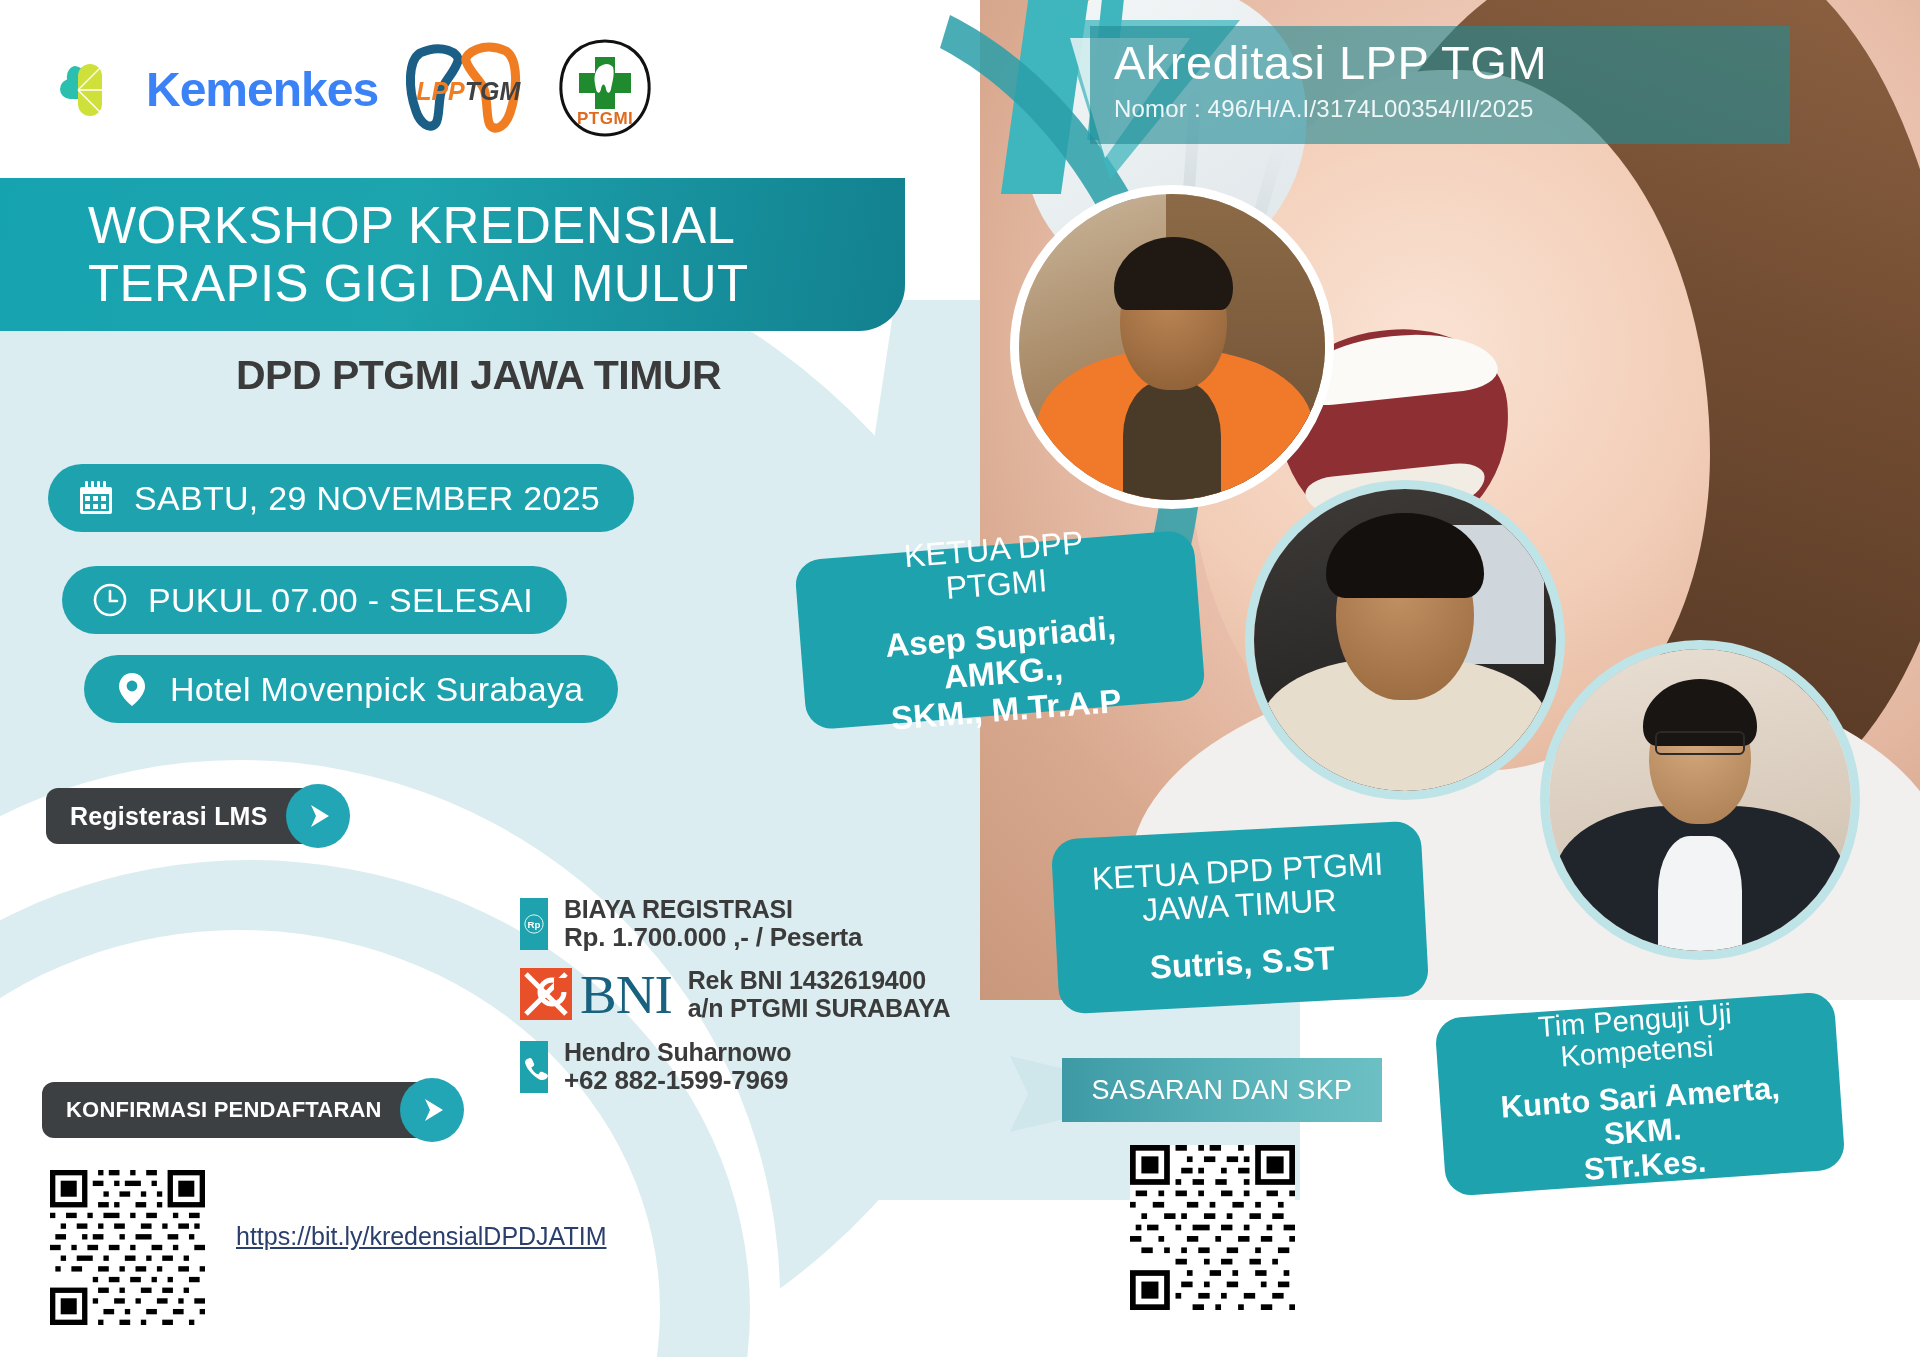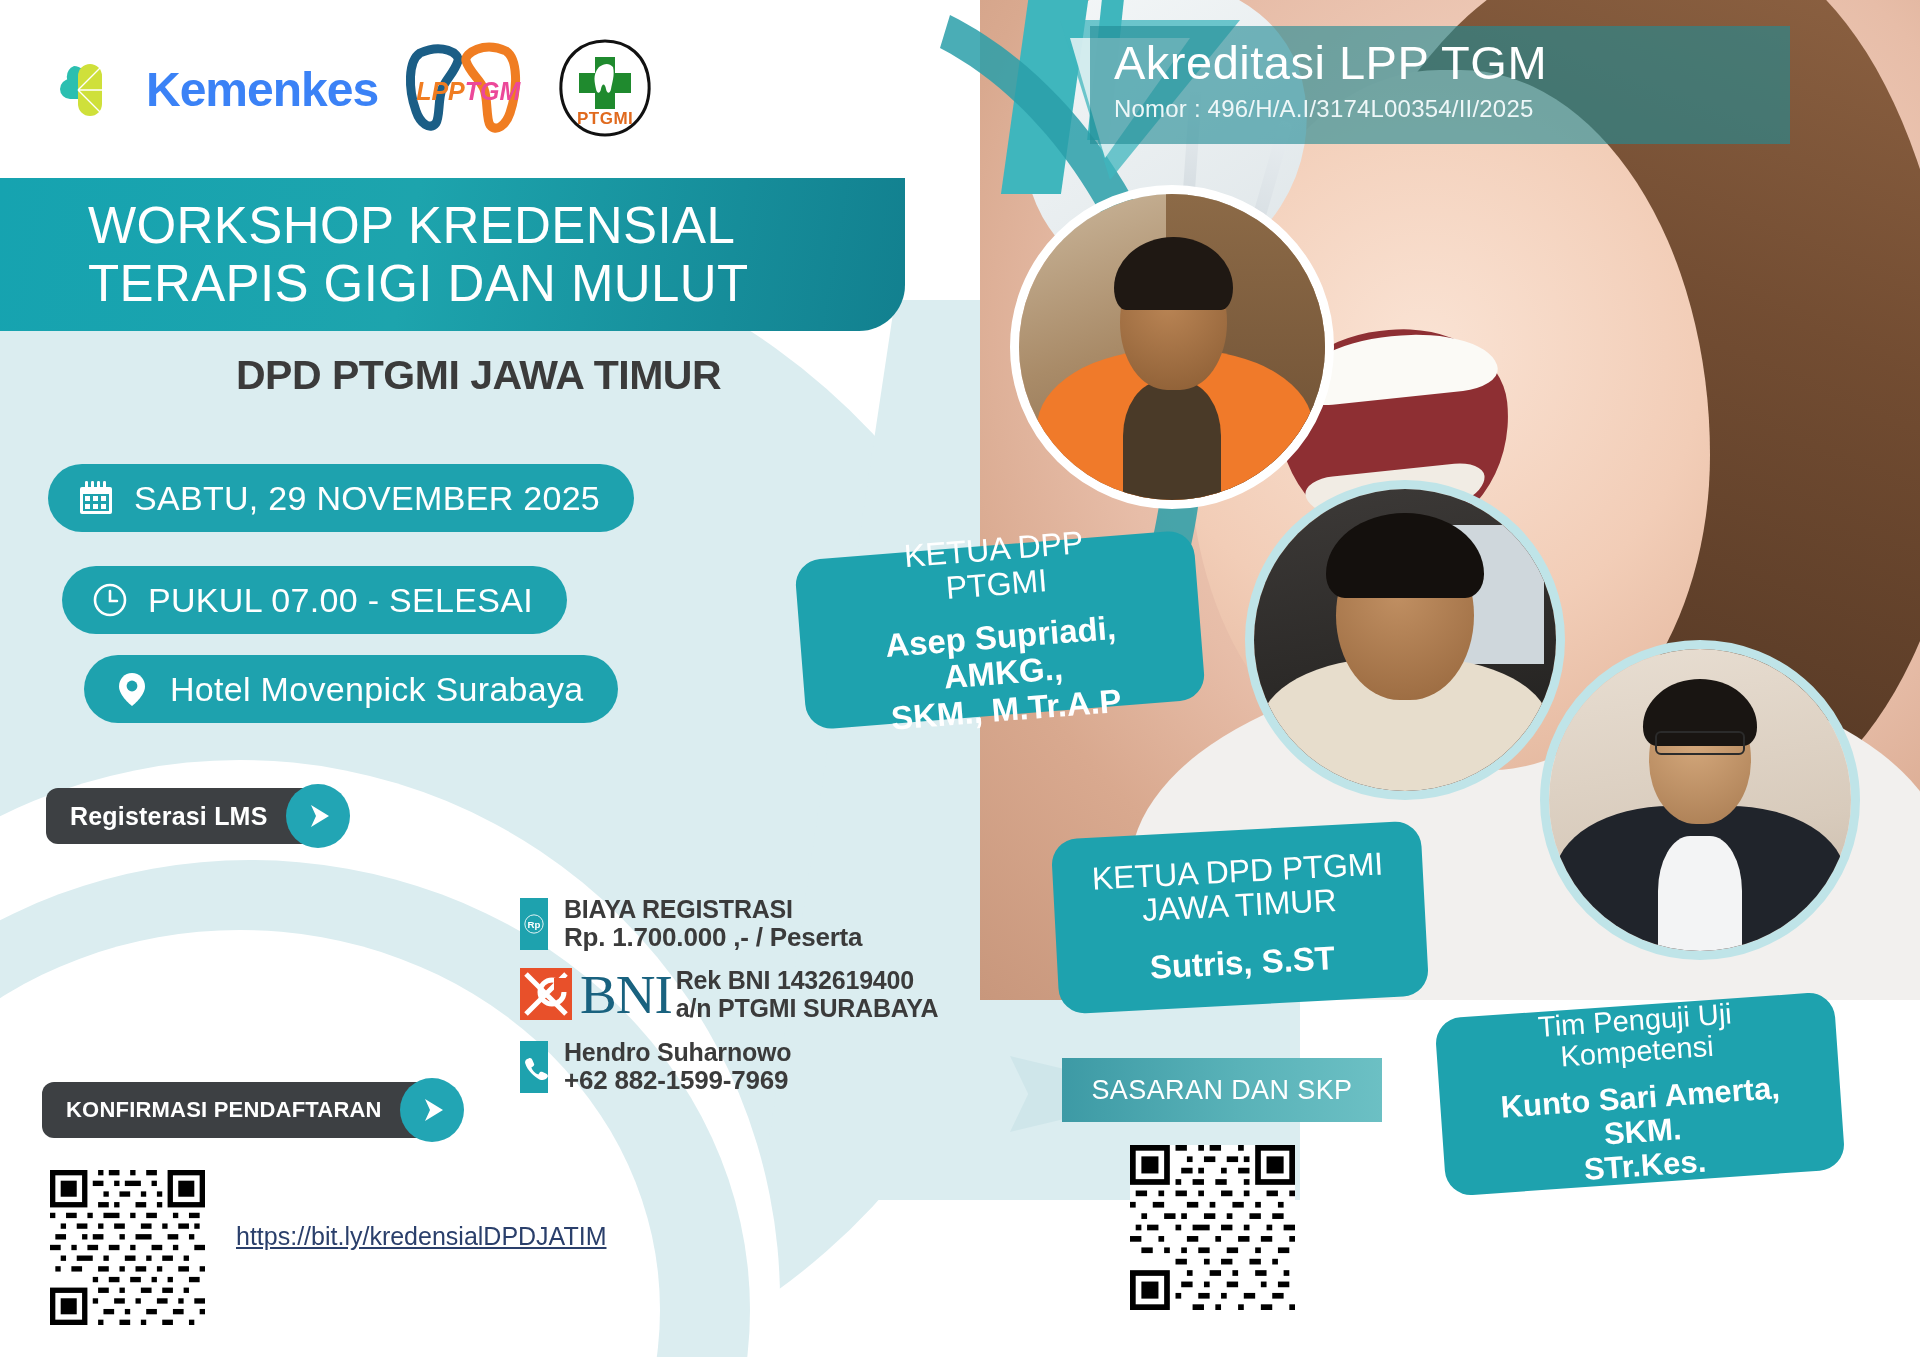--- a/index.html
+++ b/index.html
@@ -68,21 +68,21 @@
     font-size: 48px; font-weight: bold; color: #3b82f6;
     letter-spacing: -1px;
   }
   #lpptgm-logo { width: 125px; height: 100px; position: relative; margin-left: 6px;}
   #lpptgm-text {
     position: absolute; left: 14px; top: 40px;
     font-size: 25px; font-weight: bold; font-style: italic;
     line-height: 1;
   }
   #lpptgm-text .lpp { color: #f07d22; }
-  #lpptgm-text .tgm { color: #ec4899; }
+  #lpptgm-text .tgm { color: #404040; }
   #ptgmi-logo { width: 104px; height: 104px; position: relative; margin-left: 8px;}
   #ptgmi-label {
     position:absolute; left:0; right:0; top: 72px;
     text-align:center; font-size: 17px; font-weight: bold;
     color: #e06a1e; letter-spacing: .5px;
   }
 
   
   #title-banner {
     position: absolute; left: 0; top: 178px;
@@ -169,21 +169,21 @@
   .info-text .l1 { font-size: 25px; font-weight: bold; line-height: 1.12; letter-spacing: -.2px;}
   .info-text .l2 { font-size: 26px; font-weight: bold; line-height: 1.12; letter-spacing: -.2px;}
   #bni-row { display:flex; align-items:center; margin-bottom: 16px; }
   #bni-mark {
     width: 52px; height: 52px; flex:none; margin-right: 8px;
     background: #e8502a; position: relative; overflow:hidden;
   }
   #bni-word {
     font-family: "Liberation Serif", serif;
     font-size: 55px; color: #19627f; font-weight: 400;
-    letter-spacing: -1px; margin-right: 4px; line-height: 1;
+    letter-spacing: -1px; margin-right: 16px; line-height: 1;
   }
 
   
   .qr { position: absolute; z-index: 26; }
   #qr-left { left: 50px; top: 1170px; width: 155px; height: 155px; }
   #qr-right { left: 1130px; top: 1145px; width: 165px; height: 165px; }
   .qr-caption {
     position:absolute; z-index: 26;
     font-size: 25px; color: #2a3f6b;
     text-decoration: underline;

